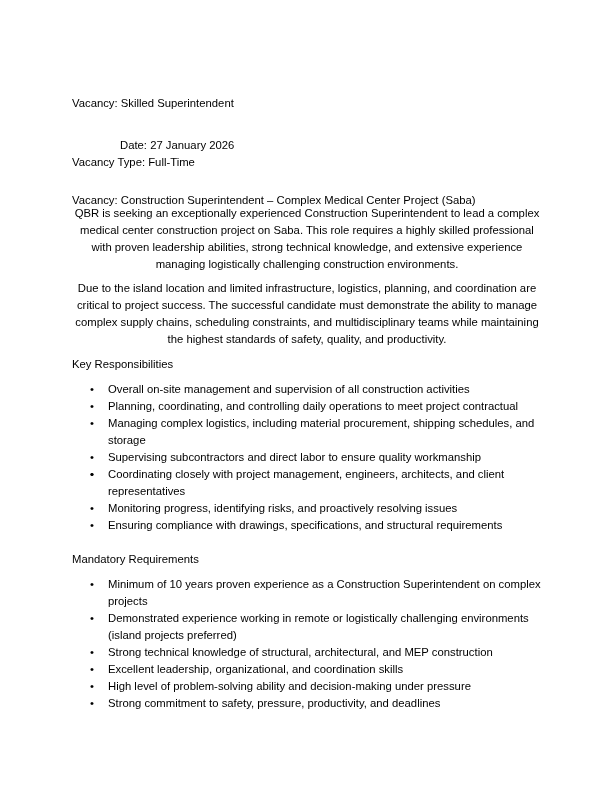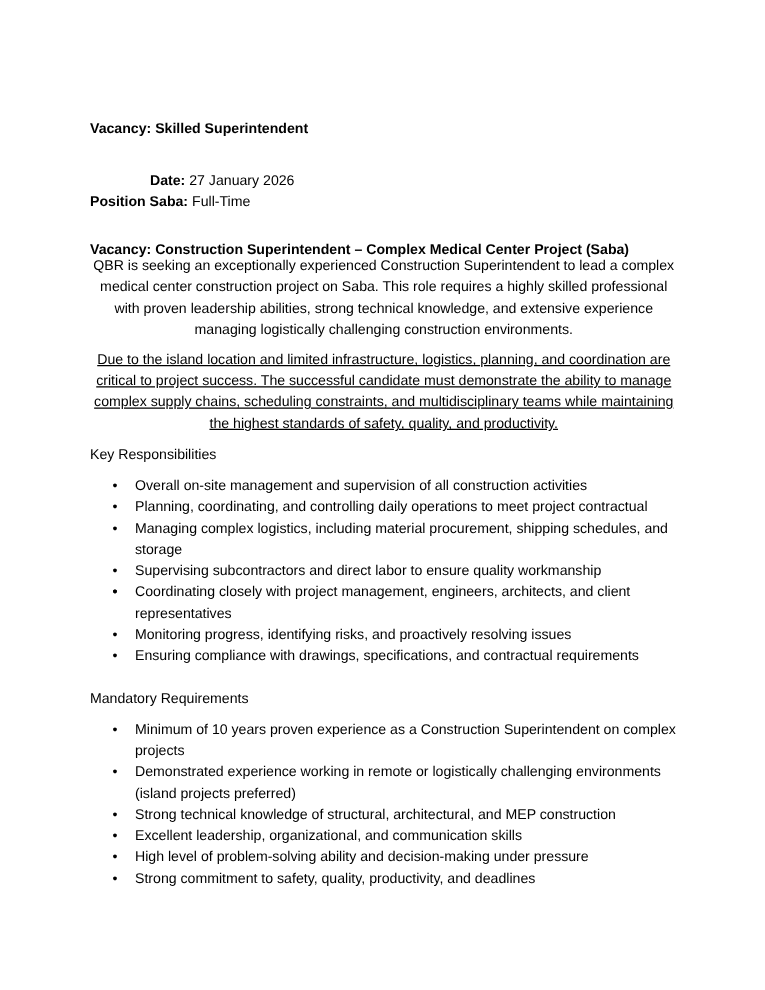--- a/index.html
+++ b/index.html
@@ -1,57 +1,57 @@
 <!DOCTYPE html>
 <html><head>
 <meta charset="utf-8">
 <style>
   html, body { margin: 0; padding: 0; background: #ffffff; }
   body { width: 612px; height: 792px; position: relative; overflow: hidden;
          font-family: "Liberation Sans", sans-serif; color: #000; font-size: 11.3px; }
   .page { position: absolute; left: 72px; top: 0; width: 470px; }
   .line { position: absolute; left: 0; white-space: nowrap; line-height: 17px; }
-  .b { font-weight: bold; }
+  .b { font-weight: normal; }
   .para { position: absolute; left: 0; width: 470px; line-height: 17px; text-align: center; }
   ul { margin: 0; padding: 0; list-style: none; position: absolute; left: 0; width: 470px; }
   li { position: relative; padding-left: 36px; line-height: 17px; }
   li .bullet { position: absolute; left: 18px; top: 0; }
 </style>
 </head>
 <body>
 
 <div class="page">
   <div class="line b" style="top:95px;">Vacancy: Skilled Superintendent</div>
 
   <div class="line" style="top:137px;padding-left:48px;">
     <span class="b">Date:</span><span> 27 January 2026</span>
   </div>
   <div class="line" style="top:154px;">
-    <span class="b">Position Saba:</span><span> Full-Time</span>
+    <span class="b">Vacancy Type:</span><span> Full-Time</span>
   </div>
 
   <div class="line b" style="top:192px;">Vacancy: Construction Superintendent – Complex Medical Center Project (Saba)</div>
 
   <div class="para" style="top:205px;">QBR is seeking an exceptionally experienced Construction Superintendent to lead a complex medical center construction project on Saba. This role requires a highly skilled professional with proven leadership abilities, strong technical knowledge, and extensive experience managing logistically challenging construction environments.</div>
-  <div class="para" style="top:280px;text-decoration:underline;">Due to the island location and limited infrastructure, logistics, planning, and coordination are critical to project success. The successful candidate must demonstrate the ability to manage complex supply chains, scheduling constraints, and multidisciplinary teams while maintaining the highest standards of safety, quality, and productivity.</div>
+  <div class="para" style="top:280px;">Due to the island location and limited infrastructure, logistics, planning, and coordination are critical to project success. The successful candidate must demonstrate the ability to manage complex supply chains, scheduling constraints, and multidisciplinary teams while maintaining the highest standards of safety, quality, and productivity.</div>
 
   <div class="line" style="top:356px;text-align:right;">Key Responsibilities</div>
   <ul style="top:381px;">
     <li><span class="bullet">•</span><span>Overall on-site management and supervision of all construction activities</span></li>
     <li><span class="bullet">•</span><span>Planning, coordinating, and controlling daily operations to meet project contractual</span></li>
     <li><span class="bullet">•</span><span>Managing complex logistics, including material procurement, shipping schedules, and storage</span></li>
     <li><span class="bullet">•</span><span>Supervising subcontractors and direct labor to ensure quality workmanship</span></li>
     <li><span class="bullet">•</span></li>
     <li><span class="bullet">•</span><span>Coordinating closely with project management, engineers, architects, and client representatives</span></li>
     <li><span class="bullet">•</span><span>Monitoring progress, identifying risks, and proactively resolving issues</span></li>
-    <li><span class="bullet">•</span><span>Ensuring compliance with drawings, specifications, and contractual requirements</span></li>
+    <li><span class="bullet">•</span><span>Ensuring compliance with drawings, specifications, and structural requirements</span></li>
   </ul>
 
   <div class="line" style="top:551px;">Mandatory Requirements</div>
   <ul style="top:576px;">
     <li><span class="bullet">•</span><span>Minimum of 10 years proven experience as a Construction Superintendent on complex projects</span></li>
     <li><span class="bullet">•</span><span>Demonstrated experience working in remote or logistically challenging environments (island projects preferred)</span></li>
     <li><span class="bullet">•</span><span>Strong technical knowledge of structural, architectural, and MEP construction</span></li>
-    <li><span class="bullet">•</span><span>Excellent leadership, organizational, and communication skills</span></li>
+    <li><span class="bullet">•</span><span>Excellent leadership, organizational, and coordination skills</span></li>
     <li><span class="bullet">•</span><span>High level of problem-solving ability and decision-making under pressure</span></li>
-    <li><span class="bullet">•</span><span>Strong commitment to safety, quality, productivity, and deadlines</span></li>
+    <li><span class="bullet">•</span><span>Strong commitment to safety, pressure, productivity, and deadlines</span></li>
   </ul>
 </div>
 
 </body></html>

